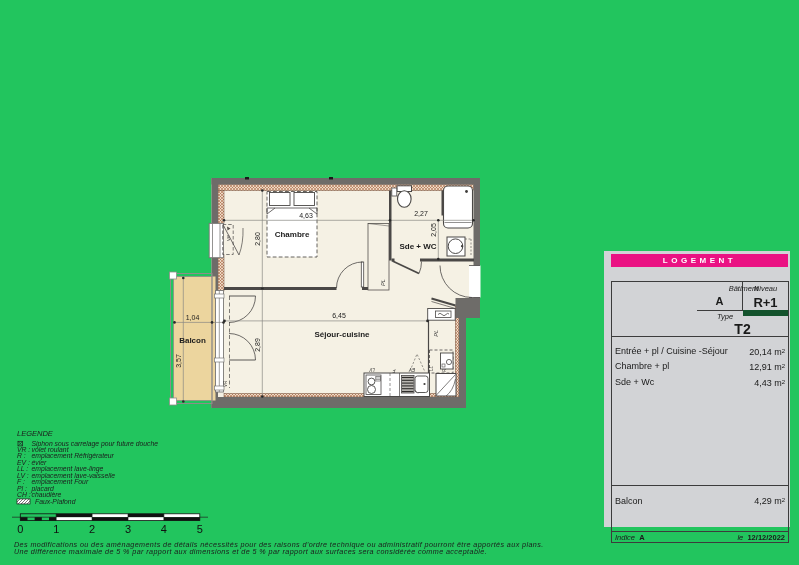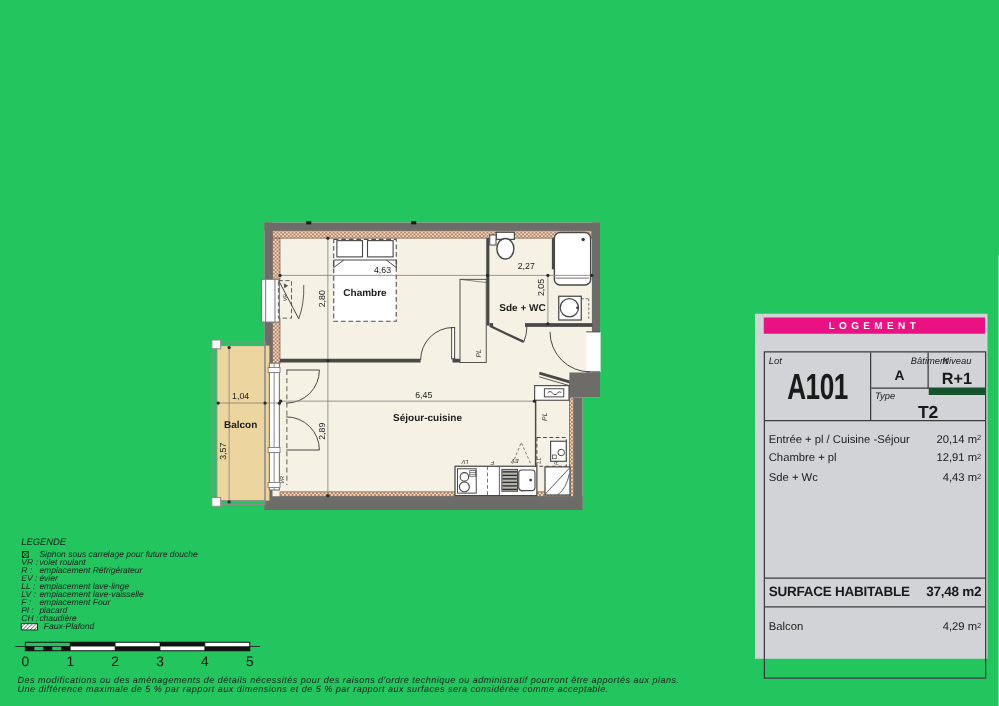--- a/index.html
+++ b/index.html
@@ -227,41 +227,38 @@
 <text x="92.1" y="532.5" font-size="11" fill="#111" text-anchor="middle">2</text>
 <text x="127.99999999999999" y="532.5" font-size="11" fill="#111" text-anchor="middle">3</text>
 <text x="163.9" y="532.5" font-size="11" fill="#111" text-anchor="middle">4</text>
 <text x="199.8" y="532.5" font-size="11" fill="#111" text-anchor="middle">5</text>
 <text x="14" y="546.5" font-size="7.2" font-style="italic" letter-spacing="0.4" fill="#1c1c1c">Des modifications ou des aménagements de détails nécessités pour des raisons d'ordre technique ou administratif pourront être apportés aux plans.</text>
 <text x="14" y="553.8" font-size="7.2" font-style="italic" letter-spacing="0.4" fill="#1c1c1c">Une différence maximale de 5 % par rapport aux dimensions et de 5 % par rapport aux surfaces sera considérée comme acceptable.</text>
 </svg>
   <div id="panel">
     <div id="pinkbar">LOGEMENT</div>
     <div id="tbl">
-      <div id="lotcell">
-          <span class="celllab" style="position:absolute;left:3px;top:2px;">Lot</span>
-        <div style="position:absolute;left:0;top:12px;width:84px;text-align:center;font-weight:bold;font-size:29px;transform:scaleX(0.72);letter-spacing:-0.5px;">A101</div>
-      </div>
       <div id="batcell">
           <span class="celllab" style="position:absolute;left:0;top:2px;width:45px;text-align:center;margin-left:24px;">Bâtiment</span>
         <span style="position:absolute;left:0;top:13px;width:45px;text-align:center;font-weight:bold;font-size:11px;">A</span>
         </div>
       <div id="nivcell">
           <span class="celllab" style="position:absolute;left:0;top:2px;width:45px;text-align:center;">Niveau</span>
         <span style="position:absolute;left:0;top:13px;width:45px;text-align:center;font-weight:bold;font-size:13px;">R+1</span>
         </div>
       <div id="typecell">
-          <span class="celllab" style="position:absolute;left:3px;top:1px;">Type</span>
+          <span class="celllab" style="position:absolute;left:20px;top:1px;">Type</span>
         <div style="position:absolute;left:0;top:10px;width:91px;text-align:center;font-weight:bold;font-size:14px;">T2</div>
       </div>
       <div id="areas">
         <div class="arow" style="padding-top:7px;">Entrée + pl / Cuisine -Séjour<span class="aval" style="top:7px;">20,14 m<sup>2</sup></span></div>
         <div class="arow">Chambre + pl<span class="aval">12,91 m<sup>2</sup></span></div>
         <div class="arow">Sde + Wc<span class="aval">4,43 m<sup>2</sup></span></div>
       </div>
-      <div id="shrow"><span style="padding-left:3px;">SURFACE HABITABLE</span><span style="position:absolute;right:3px;top:0;">37,48 m2</span></div>
       <div id="balrow">
           <span style="position:absolute;left:3px;top:10px;">Balcon</span>
         <span style="position:absolute;right:3px;top:10px;">4,29 m<sup>2</sup></span>
         </div>
+      <div id="indrow"><span style="font-style:italic;padding-left:3px;">Indice</span>&nbsp;&nbsp;<b>A</b>
+        <span style="position:absolute;right:3px;top:0;"><i>le</i>&nbsp;&nbsp;<b>12/12/2022</b></span></div>
     </div>
   </div>
 </div>
 
 </body></html>

